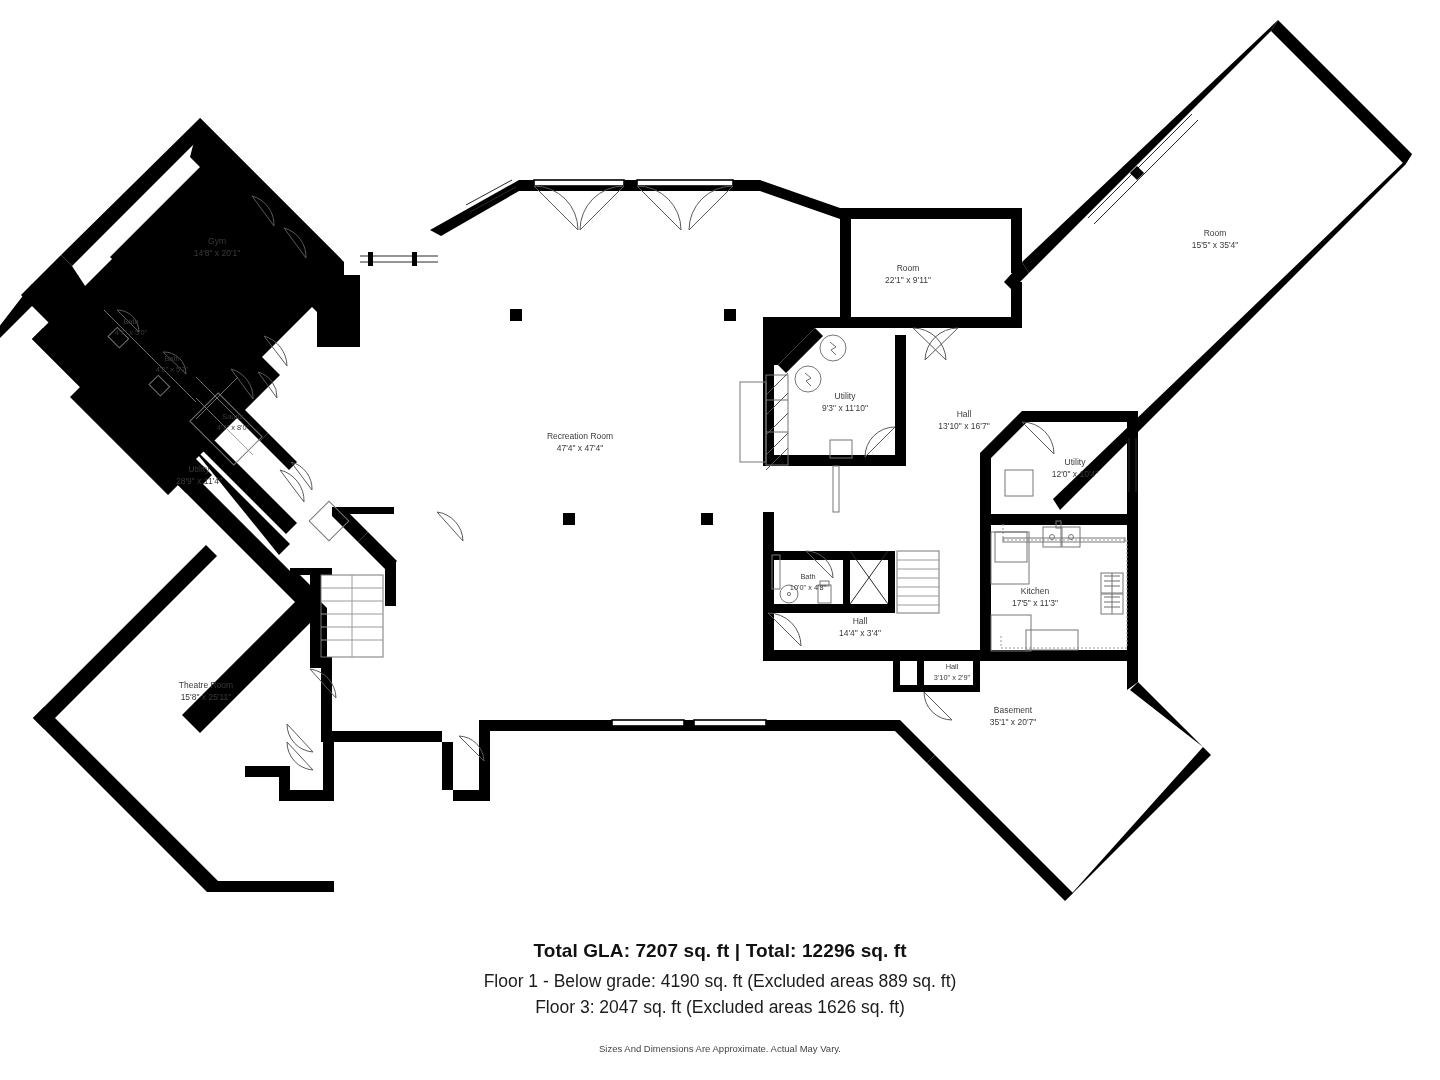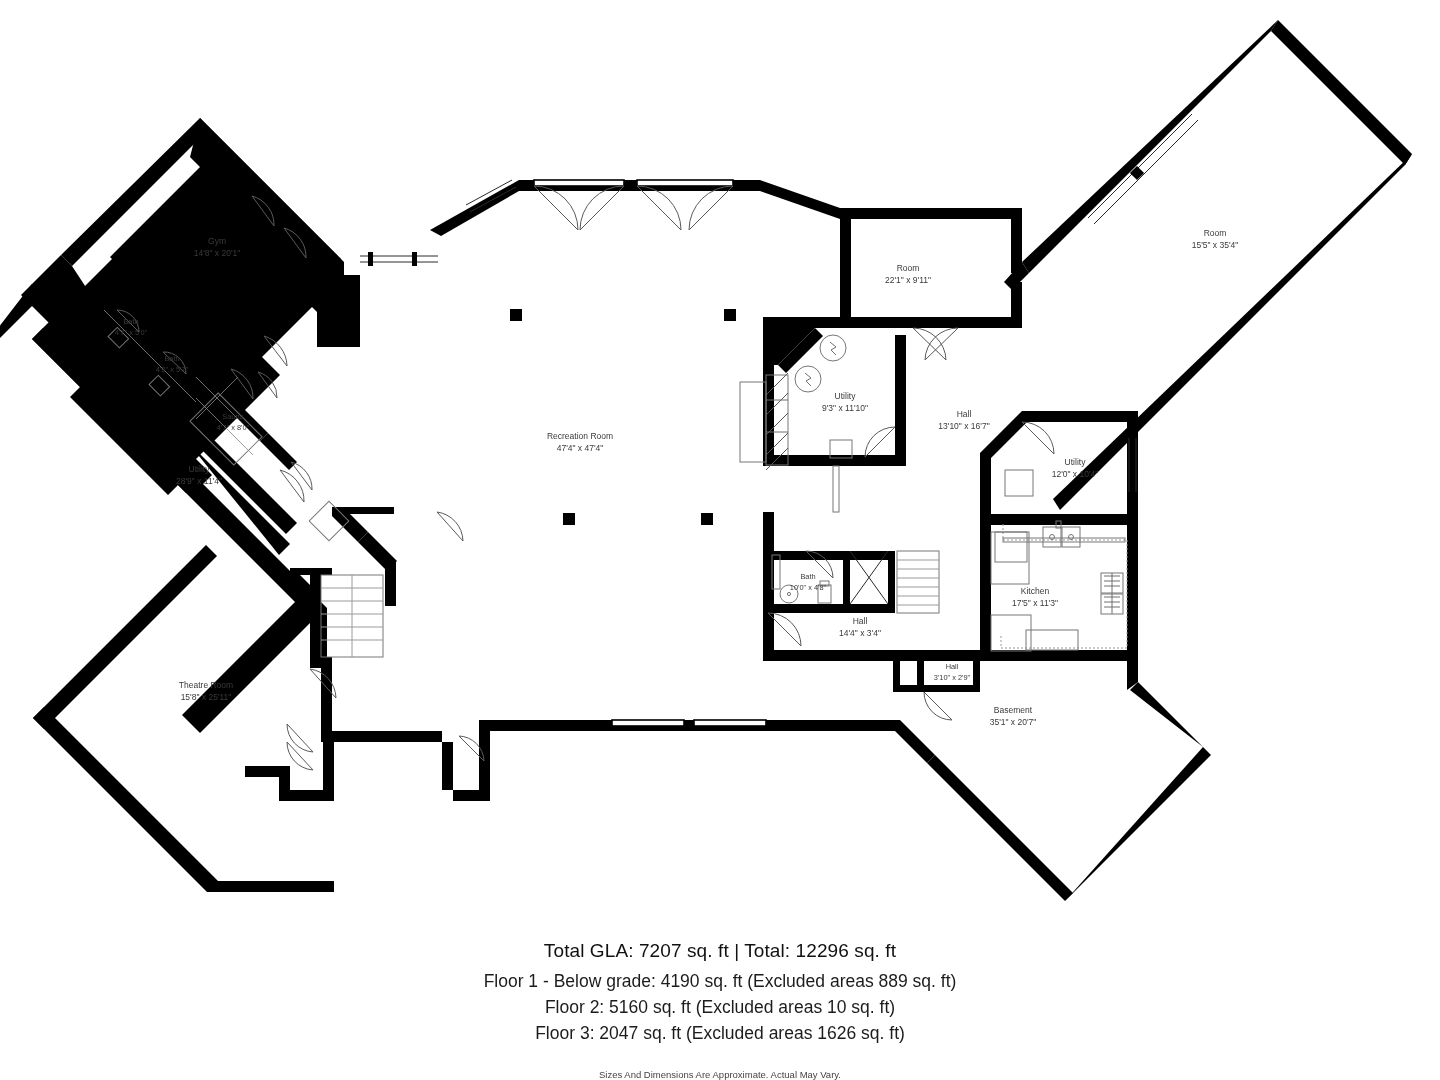--- a/index.html
+++ b/index.html
@@ -104,21 +104,21 @@
   }
   #summary {
     position: absolute;
     left: 0;
     top: 938px;
     width: 1440px;
     text-align: center;
   }
   #summary .line-total {
     font-size: 19px;
-    font-weight: normal;
+    font-weight: bold;
     color: #111111;
     letter-spacing: 0.1px;
     margin: 0 0 4px 0;
     line-height: 1.35;
   }
   #summary .line-floor {
     font-size: 17.5px;
     font-weight: normal;
     color: #1c1c1c;
     margin: 0;
@@ -490,18 +490,17 @@
 
       <text class="room-name" x="1013" y="713">Basement</text>
       <text class="room-dim" x="1013" y="725">35'1" x 20'7"</text>
     </g>
 
   </svg>
 
   <div id="summary">
     <div class="line-total">Total GLA: 7207 sq. ft | Total: 12296 sq. ft</div>
     <div class="line-floor">Floor 1 - Below grade: 4190 sq. ft (Excluded areas 889 sq. ft)</div>
-    <div class="line-floor">Floor 2: 5160 sq. ft (Excluded areas 10 sq. ft)</div>
     <div class="line-floor">Floor 3: 2047 sq. ft (Excluded areas 1626 sq. ft)</div>
     <div class="disclaimer">Sizes And Dimensions Are Approximate. Actual May Vary.</div>
   </div>
 
 </div>
 
 </body></html>

